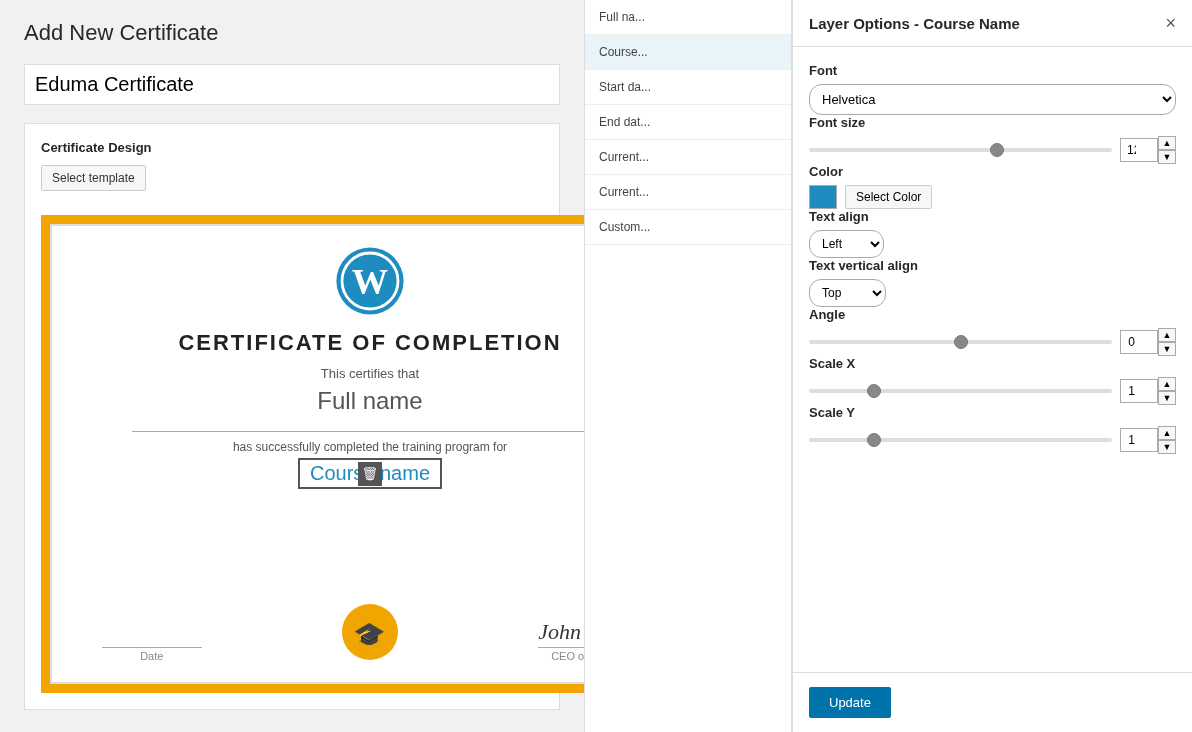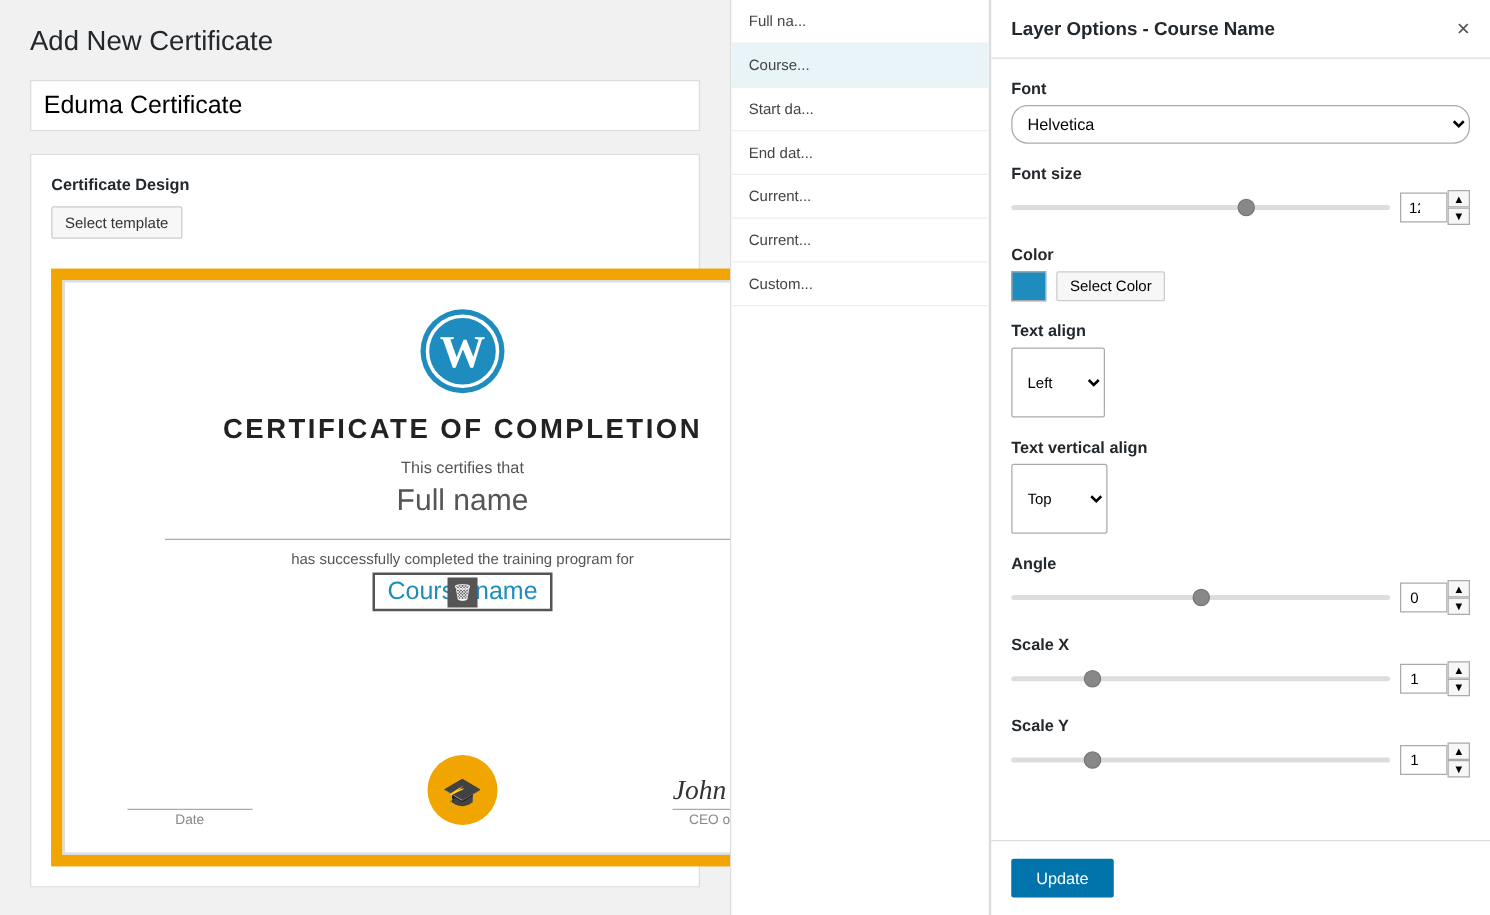--- a/index.html
+++ b/index.html
@@ -40,24 +40,24 @@
     .layer-item { padding: 10px 14px; border-bottom: 1px solid #eee; font-size: 12px; color: #444; cursor: pointer; }
     .layer-item.active { background: #e8f4f8; }
 
     
     .right-panel { width: 400px; background: #fff; border-left: 1px solid #ddd; padding: 0; display: flex; flex-direction: column; }
     .right-panel-header { display: flex; align-items: center; justify-content: space-between; padding: 14px 16px; border-bottom: 1px solid #ddd; }
     .right-panel-title { font-size: 15px; font-weight: 600; color: #23282d; }
     .close-btn { background: none; border: none; cursor: pointer; font-size: 18px; color: #555; padding: 0; line-height: 1; }
     .right-panel-body { padding: 16px; overflow-y: auto; flex: 1; }
 
-    .form-row { margin-bottom: 16px; }
+    .form-row { }
     .form-label { font-size: 13px; font-weight: 600; color: #23282d; margin-bottom: 6px; display: block; }
     .form-select { width: 100%; padding: 6px 8px; border: 1px solid #aaa; background: #fff; font-size: 13px; border-radius: 13px; }
-    .form-select-small { width: auto; padding: 19px 8px; border: 1px solid #aaa; background: #fff; font-size: 12px; border-radius: 2px; }
+    .form-select-small { width: auto; padding: 5px 8px; border: 1px solid #aaa; background: #fff; font-size: 12px; border-radius: 12px; }
 
     
     .slider-row { display: flex; align-items: center; gap: 8px; }
     .slider { -webkit-appearance: none; appearance: none; flex: 1; height: 4px; background: #ddd; border-radius: 2px; outline: none; }
     .slider::-webkit-slider-thumb { -webkit-appearance: none; appearance: none; width: 14px; height: 14px; border-radius: 50%; background: #888; cursor: pointer; border: 1px solid #777; }
     .num-input-wrapper { display: flex; align-items: center; }
     .num-input { width: 38px; padding: 4px 6px; border: 1px solid #aaa; text-align: center; font-size: 12px; }
     .spin-btn { width: 18px; height: 14px; border: 1px solid #aaa; background: #f7f7f7; cursor: pointer; font-size: 9px; display: flex; align-items: center; justify-content: center; padding: 0; line-height: 1; }
     .spin-group { display: flex; flex-direction: column; }
 

